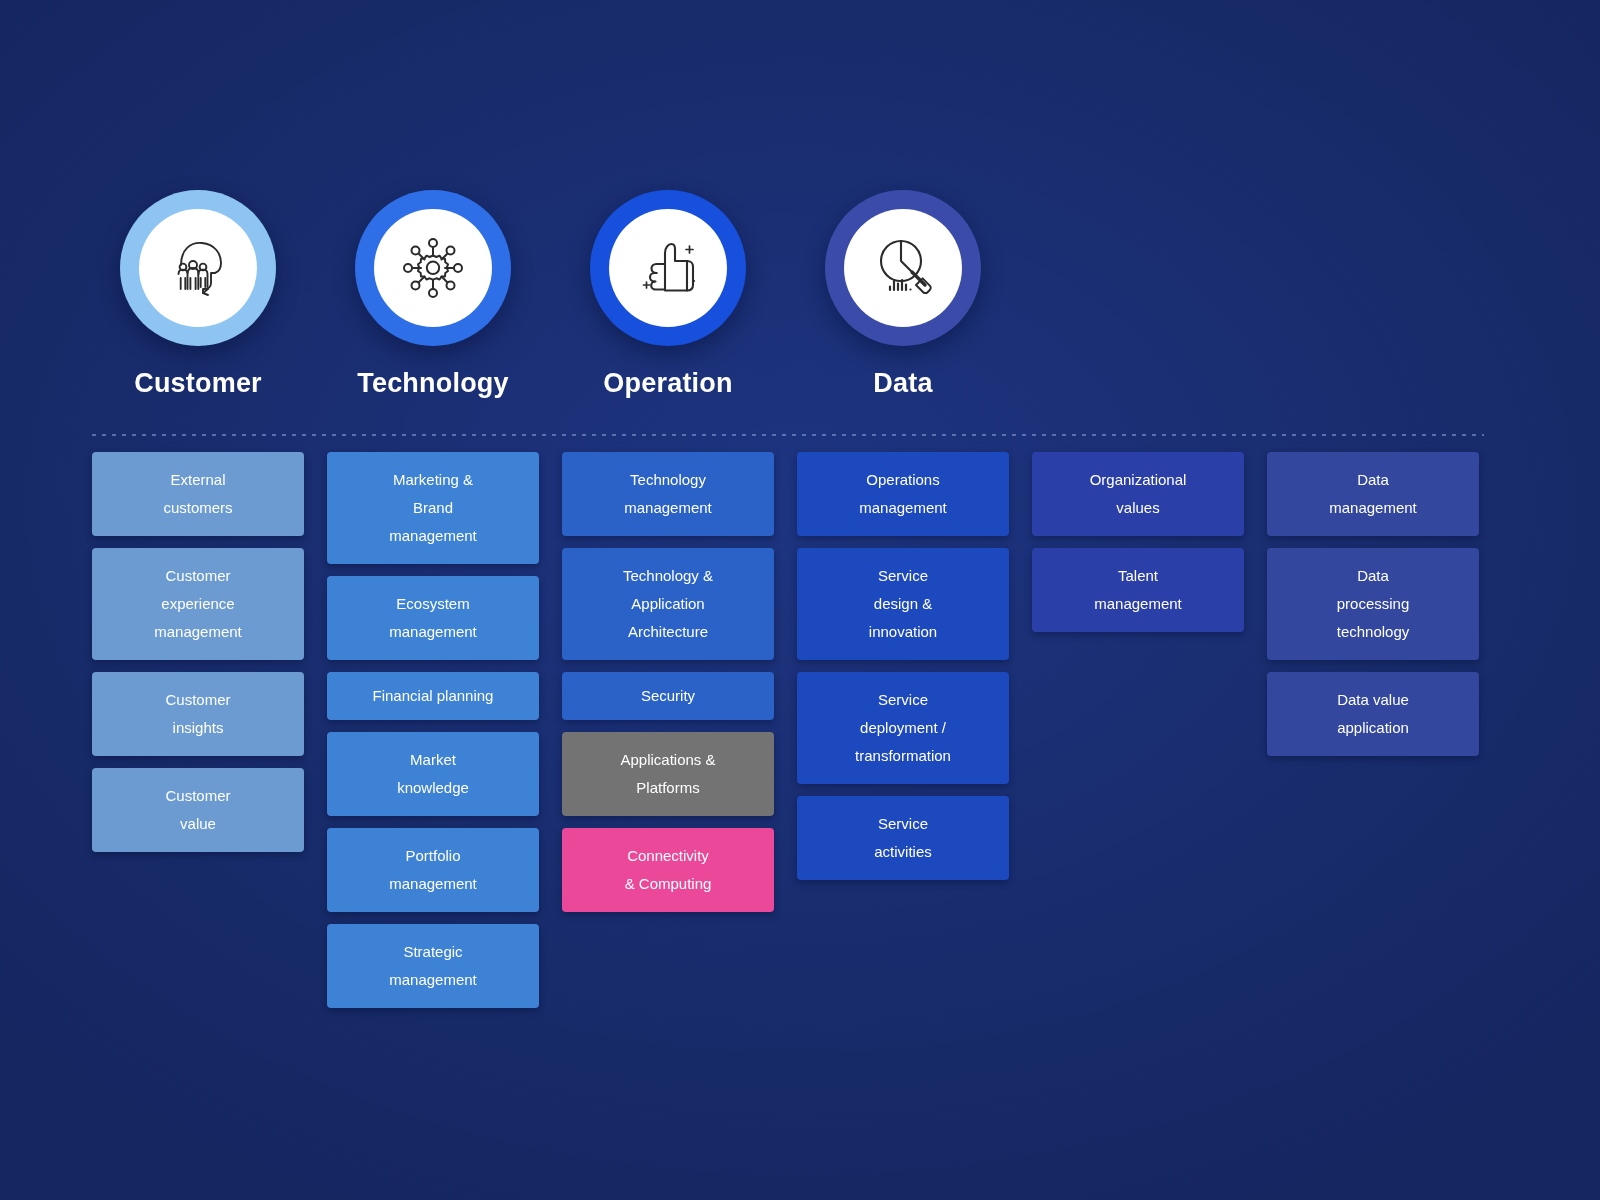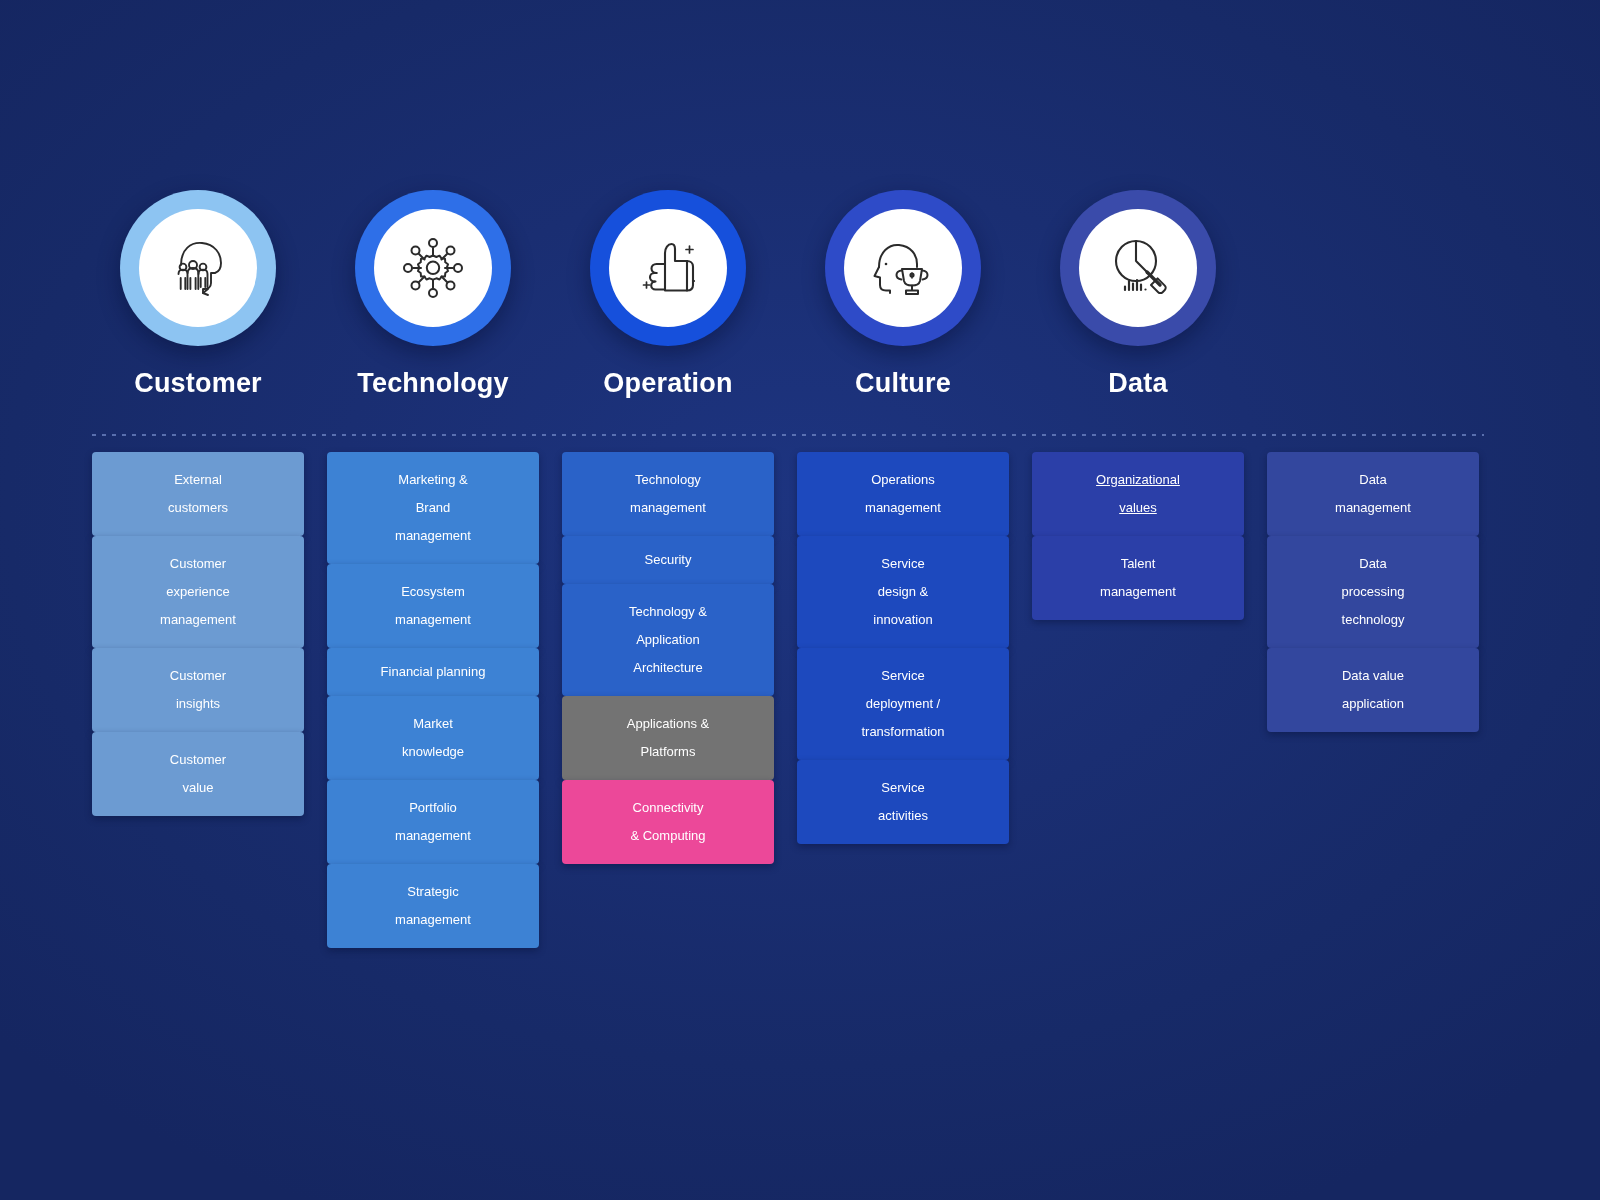--- a/index.html
+++ b/index.html
@@ -103,27 +103,27 @@
     width: 212px;
     margin-right: 23px;
     display: flex;
     flex-direction: column;
   }
   .column:last-child { margin-right: 0; }
 
   .card {
     width: 212px;
     border-radius: 4px;
-    margin-bottom: 0;
+    margin-bottom: 12px;
     padding: 14px 10px;
     display: flex;
     align-items: center;
     justify-content: center;
     text-align: center;
-    font-size: 13px;
+    font-size: 15px;
     line-height: 28px;
     color: #ffffff;
     box-shadow: 0 3px 7px rgba(6, 16, 52, 0.40);
   }
   .card.l2 { min-height: 78px; }
   .card.l3 { min-height: 106px; }
   .card.single { min-height: 48px; padding: 10px; }
 
   .card span { display: block; }
 </style>
@@ -193,40 +193,20 @@
       <path d="M58.5 15 L58.5 22 M55 18.5 L62 18.5" stroke-width="1.7"></path>
       <path d="M15.5 51 L15.5 57 M12.5 54 L18.5 54" stroke-width="1.7"></path>
       <circle cx="63" cy="50" r="1.1" fill="#2b2b2b" stroke="none"></circle>
     </svg>
             </span>
           </div>
         </div>
         <div class="pillar-label">Operation</div>
       </div>
       <div class="pillar">
-        <div class="ring" style="background: rgb(46, 75, 200);">
-          <div class="disc">
-            <span>
-              <svg width="74" height="74" viewBox="0 0 74 74" fill="none" stroke="#2b2b2b" stroke-width="2" stroke-linecap="round" stroke-linejoin="round">
-      <path d="M13 36 C13 21 23 13 33 14 C45 15 51 24 51 33 L51 36"></path>
-      <path d="M13 36 L8.5 45 L14 46.5 L14 54 C14 57.5 16.5 59.5 20 59.5 L24 59.5 L24 62"></path>
-      <circle cx="20" cy="33" r="1.3" fill="#2b2b2b" stroke="none"></circle>
-      <path d="M36 38 L56 38 L54 50 C53.2 53 50 54.6 46 54.6 C42 54.6 38.8 53 38 50 Z"></path>
-      <path d="M36 39.5 C32 39.5 30.5 42 30.5 44 C30.5 46.4 32.4 48 35.4 48.4"></path>
-      <path d="M56 39.5 C60 39.5 61.5 42 61.5 44 C61.5 46.4 59.6 48 56.6 48.4"></path>
-      <path d="M46 54.6 L46 59.5 M40 63 L52 63 L52 59.5 L40 59.5 Z"></path>
-      <path d="M46 42 L46 47" stroke-width="1.6"></path>
-      <circle cx="46" cy="44" r="1.6"></circle>
-    </svg>
-            </span>
-          </div>
-        </div>
-        <div class="pillar-label">Culture</div>
-      </div>
-      <div class="pillar">
         <div class="ring" style="background: rgb(58, 75, 170);">
           <div class="disc">
             <span>
               <svg width="74" height="74" viewBox="0 0 74 74" fill="none" stroke="#2b2b2b" stroke-width="2.1" stroke-linecap="round" stroke-linejoin="round">
       <circle cx="35" cy="30" r="20"></circle>
       <path d="M35 30 L35 10 M35 30 L49.2 44.2"></path>
       <path d="M46 41 L59 54" stroke-width="3.4"></path>
       <path d="M56.6 47.4 L63.8 54.6 C65 55.8 65 57.8 63.8 59 L61.6 61.2 C60.4 62.4 58.4 62.4 57.2 61.2 L50 54 Z" stroke-width="2"></path>
       <path d="M24 59 L24 55.5 M28 59 L28 50 M32 59 L32 52.5 M36 59 L36 49 M40 59 L40 53.5" stroke-width="2.2"></path>
       <circle cx="44.5" cy="58.5" r="1.1" fill="#2b2b2b" stroke="none"></circle>
@@ -306,32 +286,32 @@
           </div>
         </div>
       </div>
       <div class="column">
         <div class="card l2" style="background: rgb(42, 98, 200);">
           <div>
             <span>Technology</span>
             <span>management</span>
           </div>
         </div>
-        <div class="card single" style="background: rgb(42, 98, 200);">
-          <div>
-            <span>Security</span>
-          </div>
-        </div>
         <div class="card l3" style="background: rgb(42, 98, 200);">
           <div>
             <span>Technology &amp;</span>
             <span>Application</span>
             <span>Architecture</span>
           </div>
         </div>
+        <div class="card single" style="background: rgb(42, 98, 200);">
+          <div>
+            <span>Security</span>
+          </div>
+        </div>
         <div class="card l2" style="background: #737373;">
           <div>
             <span>Applications &amp;</span>
             <span>Platforms</span>
           </div>
         </div>
         <div class="card l2" style="background: #ec4899;">
           <div>
             <span>Connectivity</span>
             <span>&amp; Computing</span>
@@ -360,21 +340,21 @@
           </div>
         </div>
         <div class="card l2" style="background: rgb(29, 73, 190);">
           <div>
             <span>Service</span>
             <span>activities</span>
           </div>
         </div>
       </div>
       <div class="column">
-        <div class="card l2" style="background: rgb(43, 63, 168); text-decoration: underline;">
+        <div class="card l2" style="background: rgb(43, 63, 168);">
           <div>
             <span>Organizational</span>
             <span>values</span>
           </div>
         </div>
         <div class="card l2" style="background: rgb(43, 63, 168);">
           <div>
             <span>Talent</span>
             <span>management</span>
           </div>

